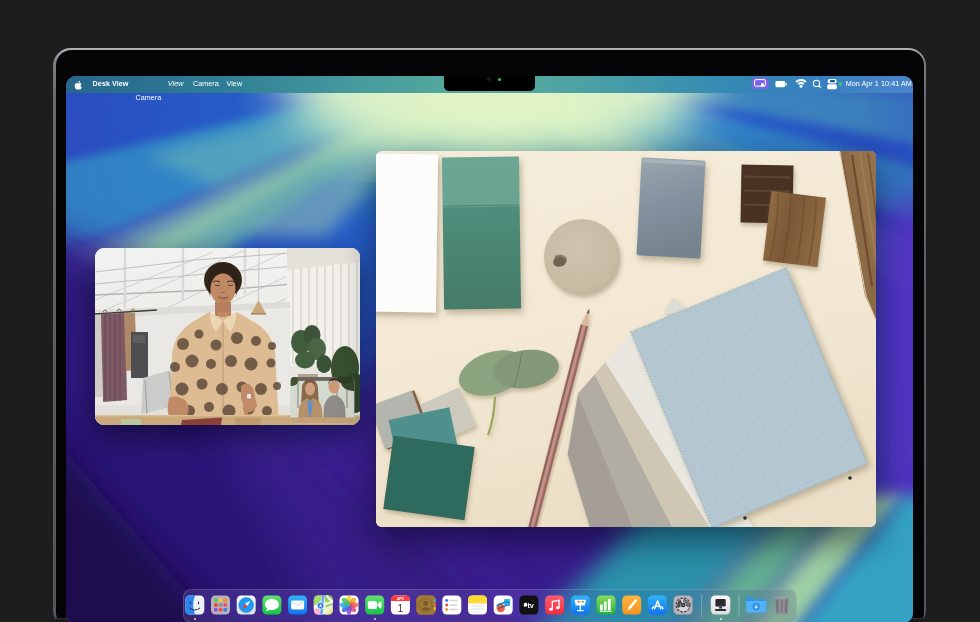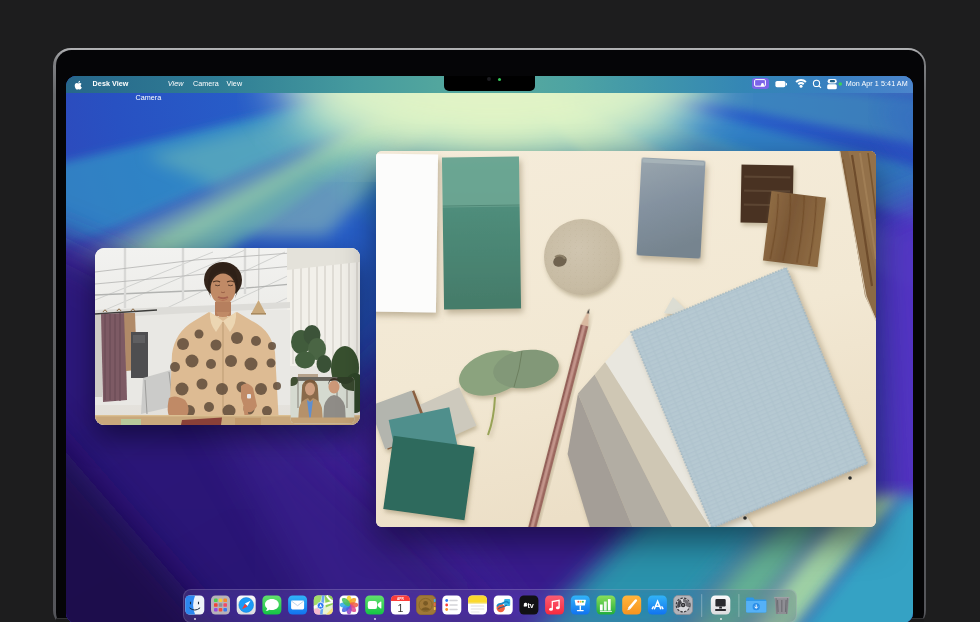--- a/index.html
+++ b/index.html
@@ -143,21 +143,21 @@
       <line x1="67.8" y1="9.7" x2="70" y2="11.9"></line>
     </g>
     <g fill="#fff">
       <rect x="76.6" y="3" width="9.2" height="4.4" rx="2.2" opacity="0.95"></rect>
       <rect x="78.8" y="4.1" width="5.2" height="2.2" rx="1.1" fill="#1e5f86"></rect>
       <rect x="76.2" y="8.2" width="9.6" height="5" rx="1.5"></rect>
     </g>
     <circle cx="89.3" cy="8" r="1.8" fill="#3ad15c"></circle>
   </svg>
   <div class="mtxt" style="left:779.7px;font-weight:500;">Mon Apr 1</div>
-  <div class="mtxt" style="left:815px;font-weight:500;">5:41 AM</div>
+  <div class="mtxt" style="left:815px;font-weight:500;">10:41 AM</div>
 
   <div class="ftwin">
   <svg width="265" height="177" viewBox="0 0 265 177" style="position:absolute;left:0;top:0">
     <defs>
       <linearGradient id="ftbg" x1="0" y1="0" x2="0" y2="1">
         <stop offset="0" stop-color="#f2f2f0"></stop>
             <stop offset="0.55" stop-color="#eae9e5"></stop>
             <stop offset="1" stop-color="#e2dfd9"></stop>
       </linearGradient>
       <filter id="sb1">

